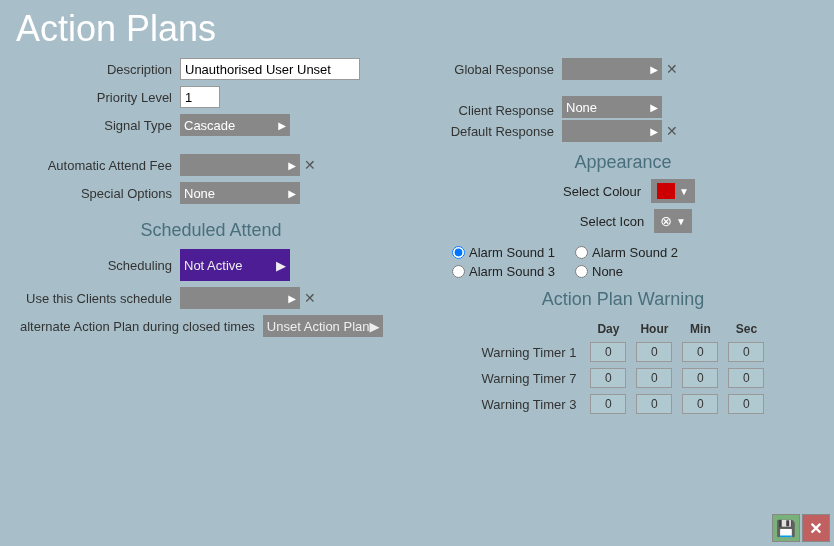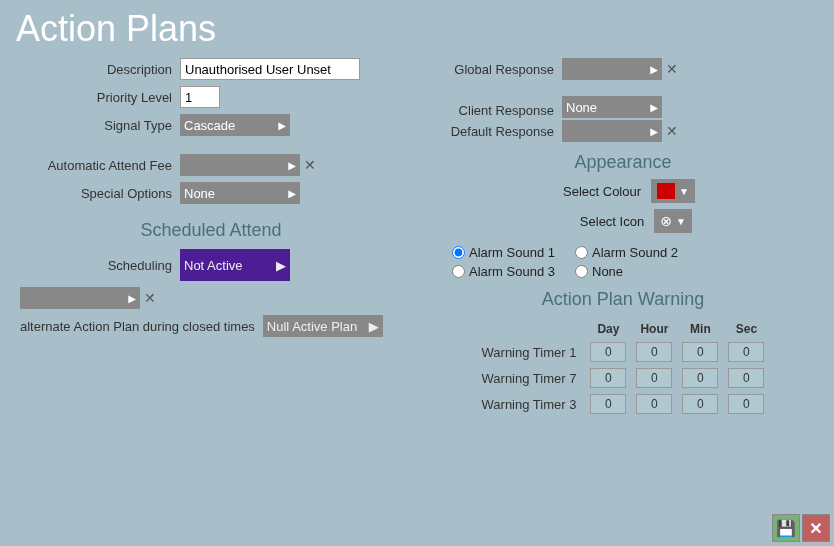--- a/index.html
+++ b/index.html
@@ -297,30 +297,31 @@
 
       <div class="form-row">
         <div class="form-label">Scheduling</div>
         <div class="not-active-btn">
           <span>Not Active</span>
           <span class="arrow">▶</span>
         </div>
       </div>
 
       <div class="form-row">
+        <div class="form-label">Use this Clients schedule</div>
         <div class="dropdown-gray" style="min-width:120px;">
           <span class="arrow">▶</span>
         </div>
         <button class="x-btn">✕</button>
       </div>
 
       <div class="form-row">
         <div class="form-label">alternate Action Plan during closed times</div>
         <div class="null-action-btn">
-          <span>Null Active Plan</span>
+          <span>Unset Action Plan</span>
           <span class="arrow">▶</span>
         </div>
       </div>
     </div>
   </div>
 
   <div class="right-panel">
 
     <div class="form-row" style="margin-bottom:16px;">
       <div class="form-label" style="min-width:130px;">Global Response</div>

